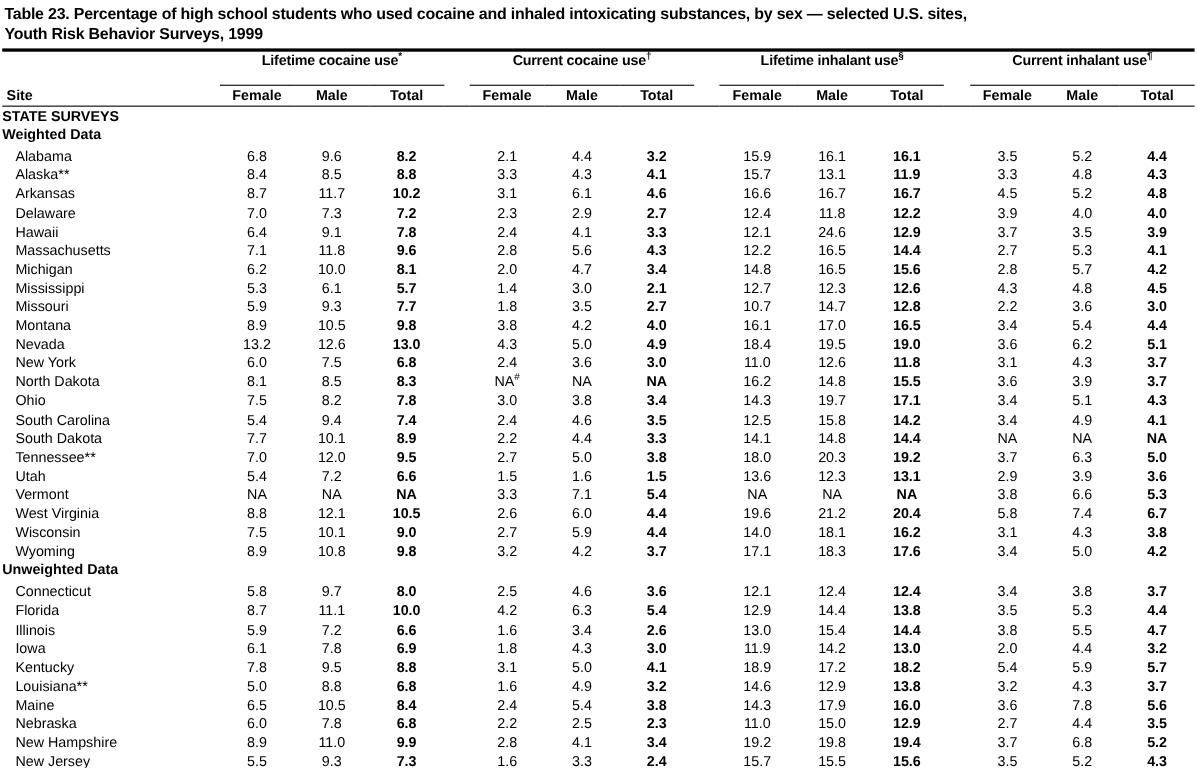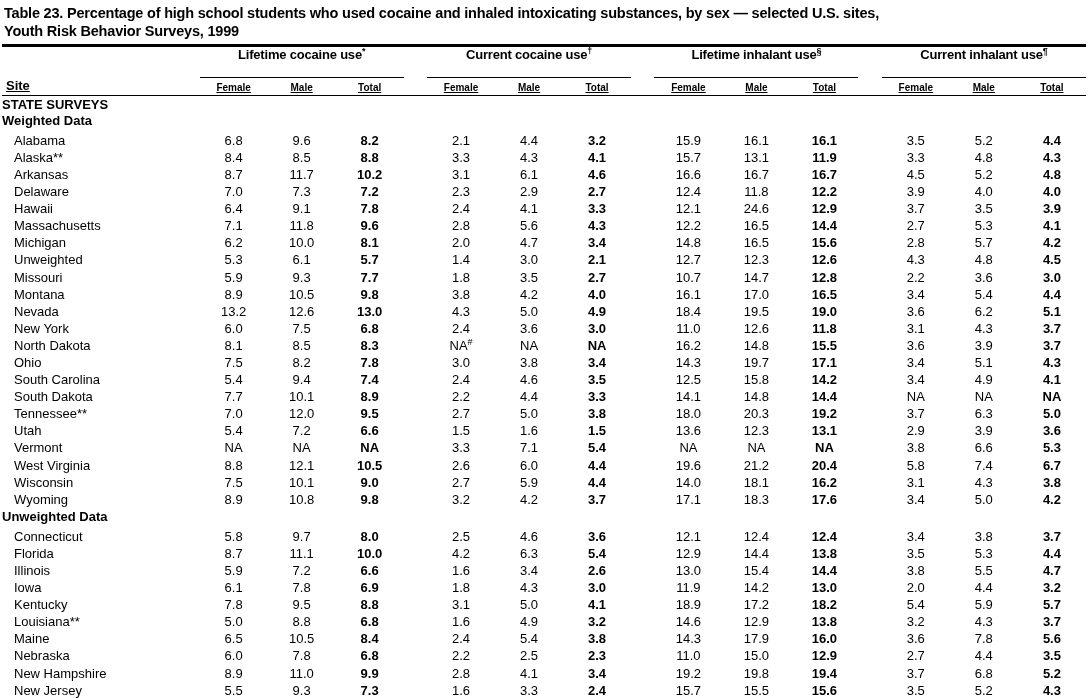--- a/index.html
+++ b/index.html
@@ -51,37 +51,36 @@
   .gap { width: 22px; }
   .grp-head {
     font-size: 13px;
     font-weight: bold;
     text-align: center;
     padding-bottom: 15px;
     border-bottom: 1.5px solid #000;
     letter-spacing: -0.2px;
   }
   .sub-head {
-    font-size: 10px;
+    font-size: 13px;
     font-weight: bold;
     text-align: center;
     padding-top: 1px;
     padding-bottom: 2px;
   }
   .site-head {
     font-size: 13px;
     font-weight: bold;
     text-align: left;
     padding-left: 4px;
     padding-bottom: 2px;
     vertical-align: bottom;
   }
   .head-rule td, .head-rule th {
     border-bottom: 1.5px solid #000;
-    text-decoration: underline;
   }
   .section-row td {
     font-weight: bold;
     font-size: 13px;
     padding-top: 1px;
   }
   .data-row td {
     font-size: 13px;
     line-height: 17.1px;
     height: 17.1px;
@@ -282,21 +281,21 @@
           <td class="gap"></td>
           <td class="num">14.8</td>
           <td class="num">16.5</td>
           <td class="num total">15.6</td>
           <td class="gap"></td>
           <td class="num">2.8</td>
           <td class="num">5.7</td>
           <td class="num total">4.2</td>
         </tr>
         <tr class="data-row">
-          <td class="site-col">Unweighted</td>
+          <td class="site-col">Mississippi</td>
           <td class="num">5.3</td>
           <td class="num">6.1</td>
           <td class="num total">5.7</td>
           <td class="gap"></td>
           <td class="num">1.4</td>
           <td class="num">3.0</td>
           <td class="num total">2.1</td>
           <td class="gap"></td>
           <td class="num">12.7</td>
           <td class="num">12.3</td>

